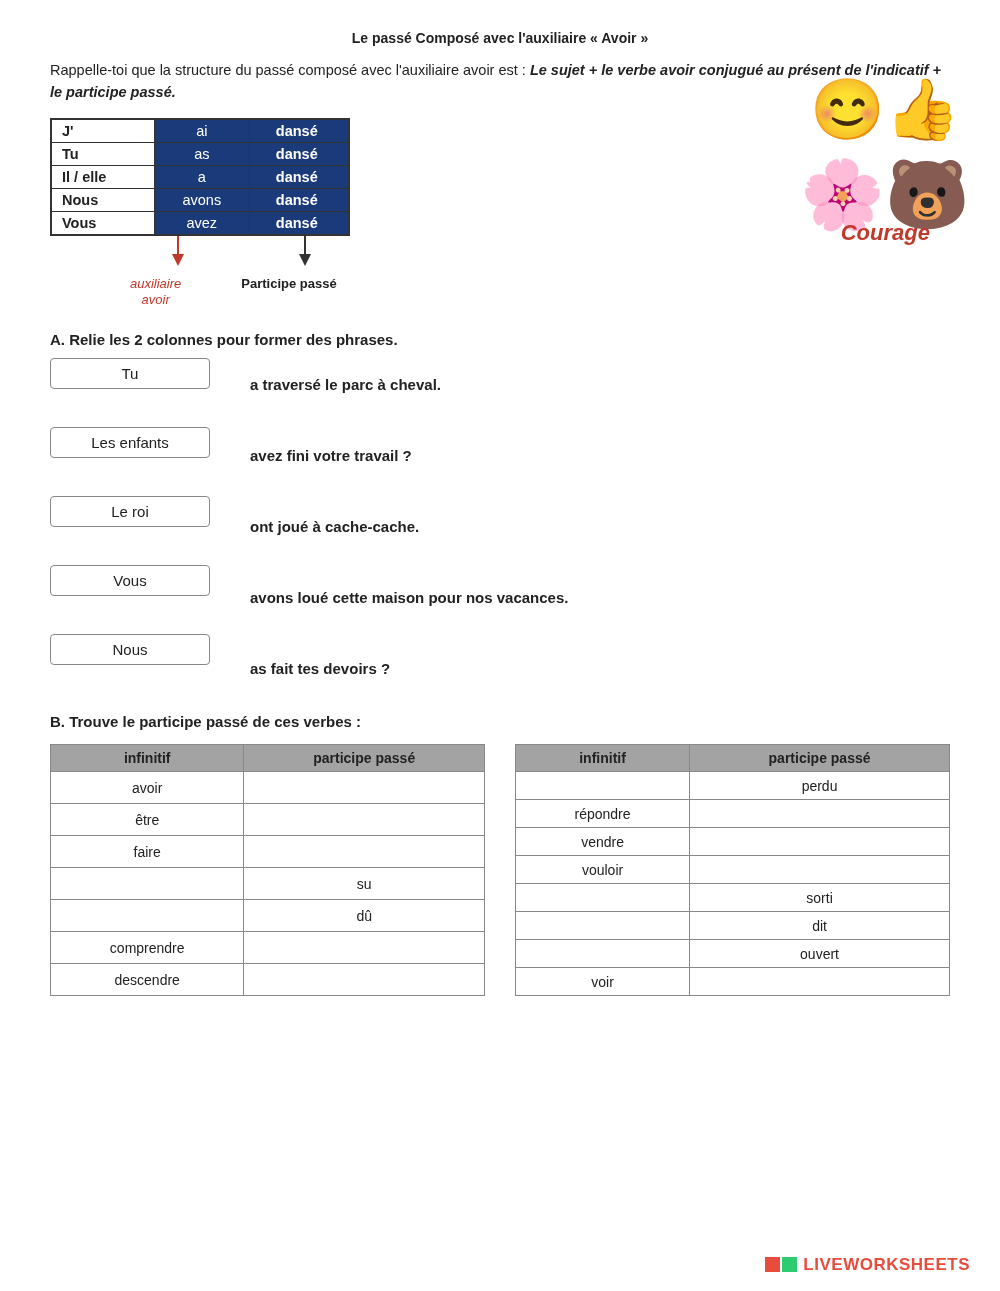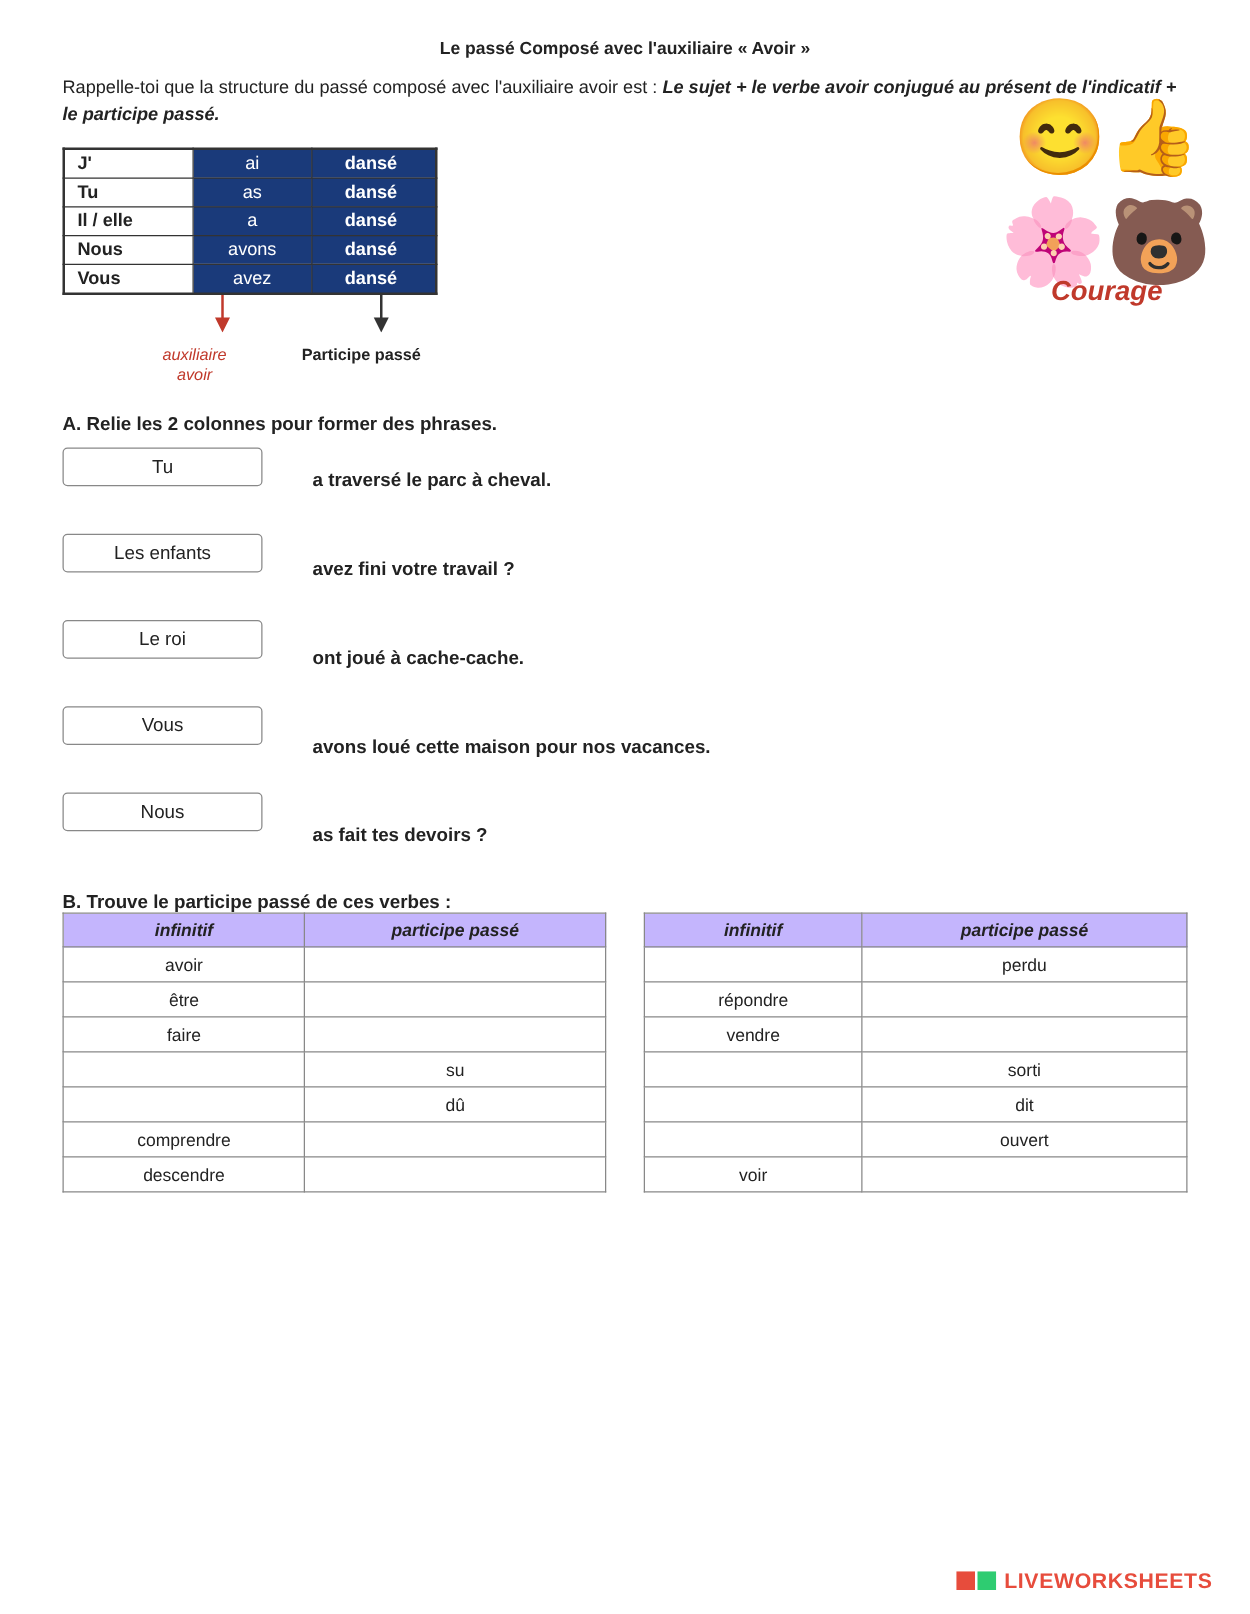--- a/index.html
+++ b/index.html
@@ -166,37 +166,37 @@
     .phrase-item {
       font-size: 15px;
       font-weight: bold;
       padding: 8px 0;
     }
     
     .section-b-title {
       font-size: 15px;
       font-weight: bold;
       margin-top: 28px;
+      margin-bottom: 14px;
     }
     .tables-row {
       display: flex;
       gap: 30px;
     }
     .verb-table {
       border-collapse: collapse;
       border: 1.5px solid #888;
       font-size: 14px;
       flex: 1;
     }
     .verb-table th {
       border: 1.5px solid #888;
       padding: 5px 18px;
-      font-style: italic;
-      font-weight: bold;
-      background: #c4b5fd;
+      font-weight: bold;
+      background: #a3a3a3;
       text-align: center;
     }
     .verb-table td {
       border: 1.5px solid #888;
       padding: 4px 18px;
       text-align: center;
       min-height: 24px;
       height: 28px;
     }
     
@@ -372,20 +372,24 @@
         </tr>
         <tr>
           <td>répondre</td>
           <td></td>
         </tr>
         <tr>
           <td>vendre</td>
           <td></td>
         </tr>
         <tr>
+          <td>vouloir</td>
+          <td></td>
+        </tr>
+        <tr>
           <td></td>
           <td>sorti</td>
         </tr>
         <tr>
           <td></td>
           <td>dit</td>
         </tr>
         <tr>
           <td></td>
           <td>ouvert</td>

